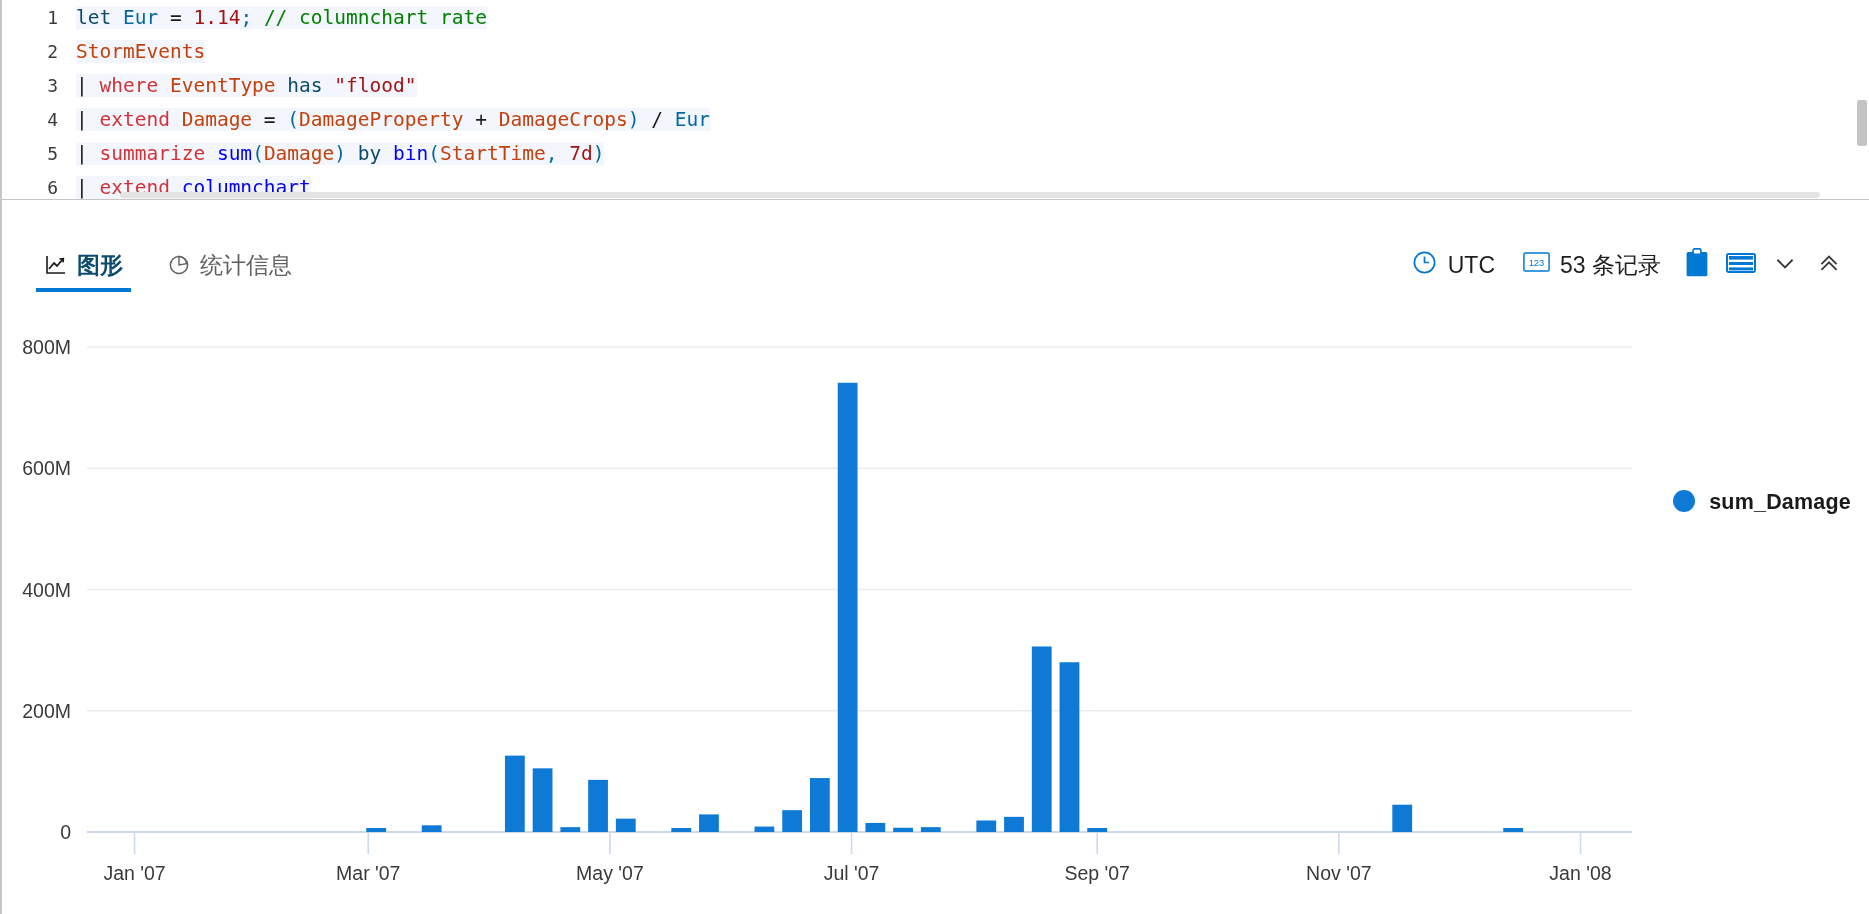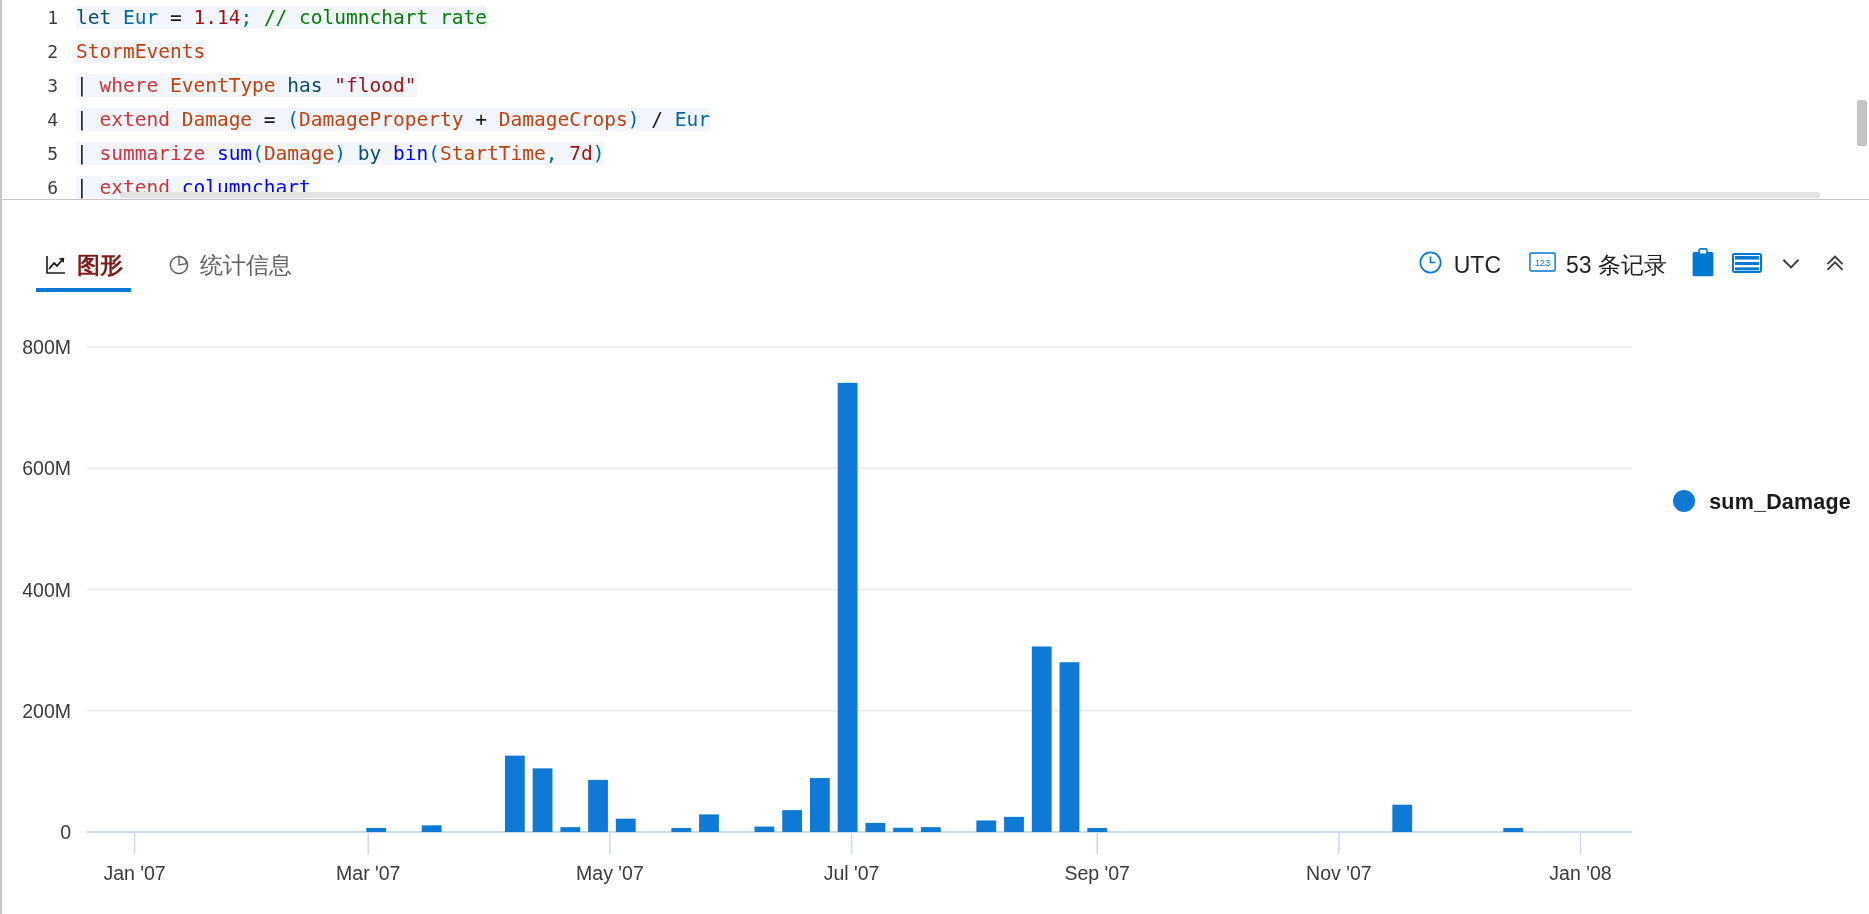--- a/index.html
+++ b/index.html
@@ -72,28 +72,28 @@
   .toolbar {
     position:absolute; left:0; top:30px; width:1867px; height:70px;
     display:flex; align-items:center;
   }
   .tabs { display:flex; align-items:center; height:70px; padding-left:20px; }
   .tab {
     position:relative; display:flex; align-items:center; gap:9px;
     height:70px; padding: 0 22px; cursor:pointer;
     font-size: 23px; color:#616161;
   }
-  .tab.active { color:#7f1d1d; font-weight:bold; }
+  .tab.active { color:#0c4a6e; font-weight:bold; }
   .tab.active .tab-underline {
     position:absolute; left: 14px; right: 14px; bottom: 8px; height:4px; background:#0078d4;
   }
   .tab .ticon { display:inline-flex; width:24px; height:24px; align-items:center; justify-content:center; }
 
   .status {
-    margin-left:auto; display:flex; align-items:center; gap:0px; padding-right:12px;
+    margin-left:auto; display:flex; align-items:center; gap:0px; padding-right:18px;
   }
   .status-item { display:flex; align-items:center; gap:10px; font-size:23px; color:#201f1e; padding: 0 14px; }
   .icon-btn { display:flex; align-items:center; justify-content:center; width:44px; height:44px; cursor:pointer; }
 
   
   .chart-wrap { position:absolute; left:0; top:95px; width:1867px; height:619px; }
   .chart-svg { display:block; }
   .legend {
     position:absolute; right:18px; top:195px; display:flex; gap:14px;
   }

